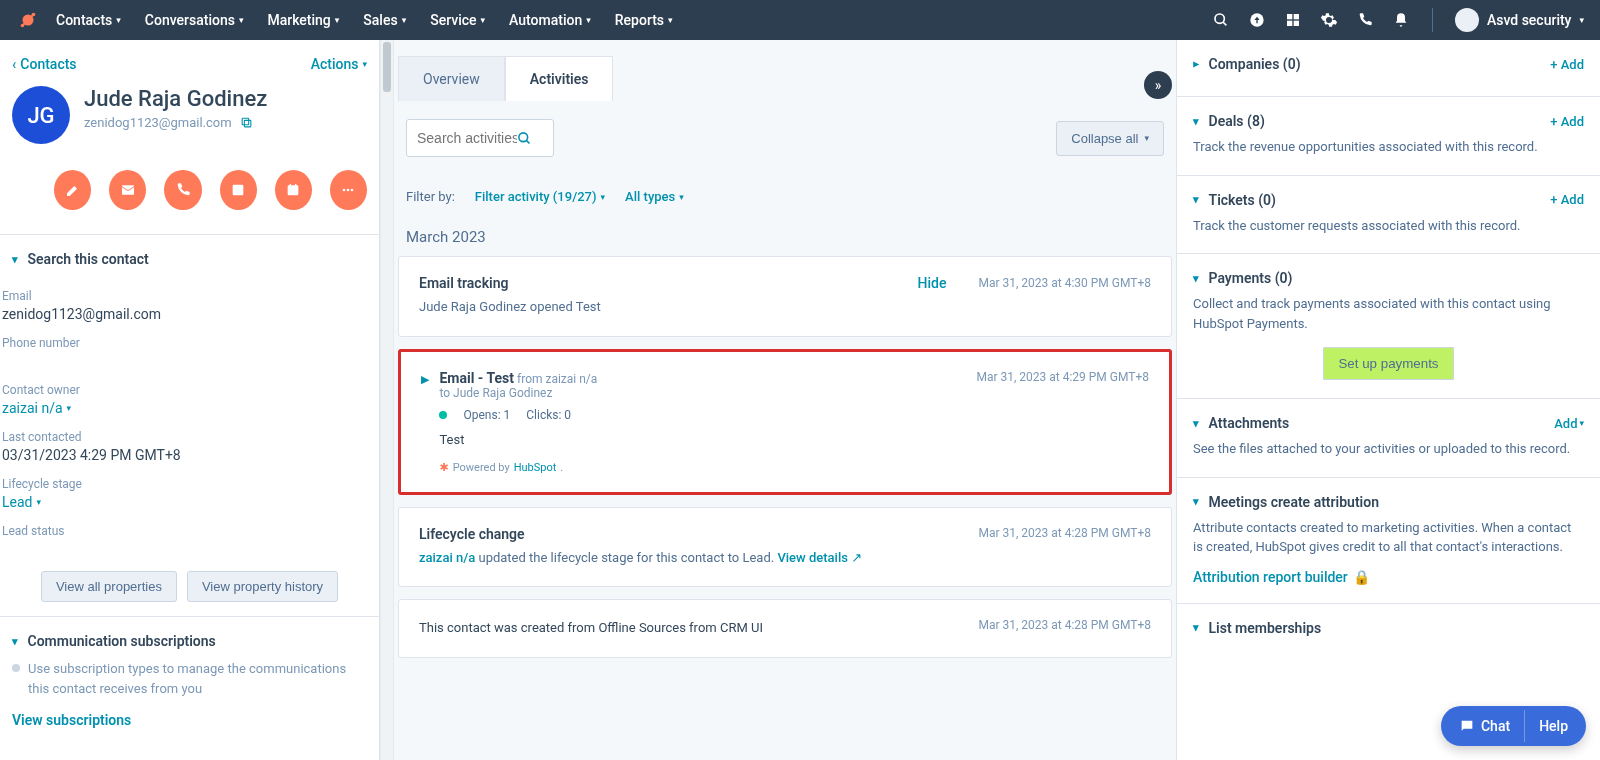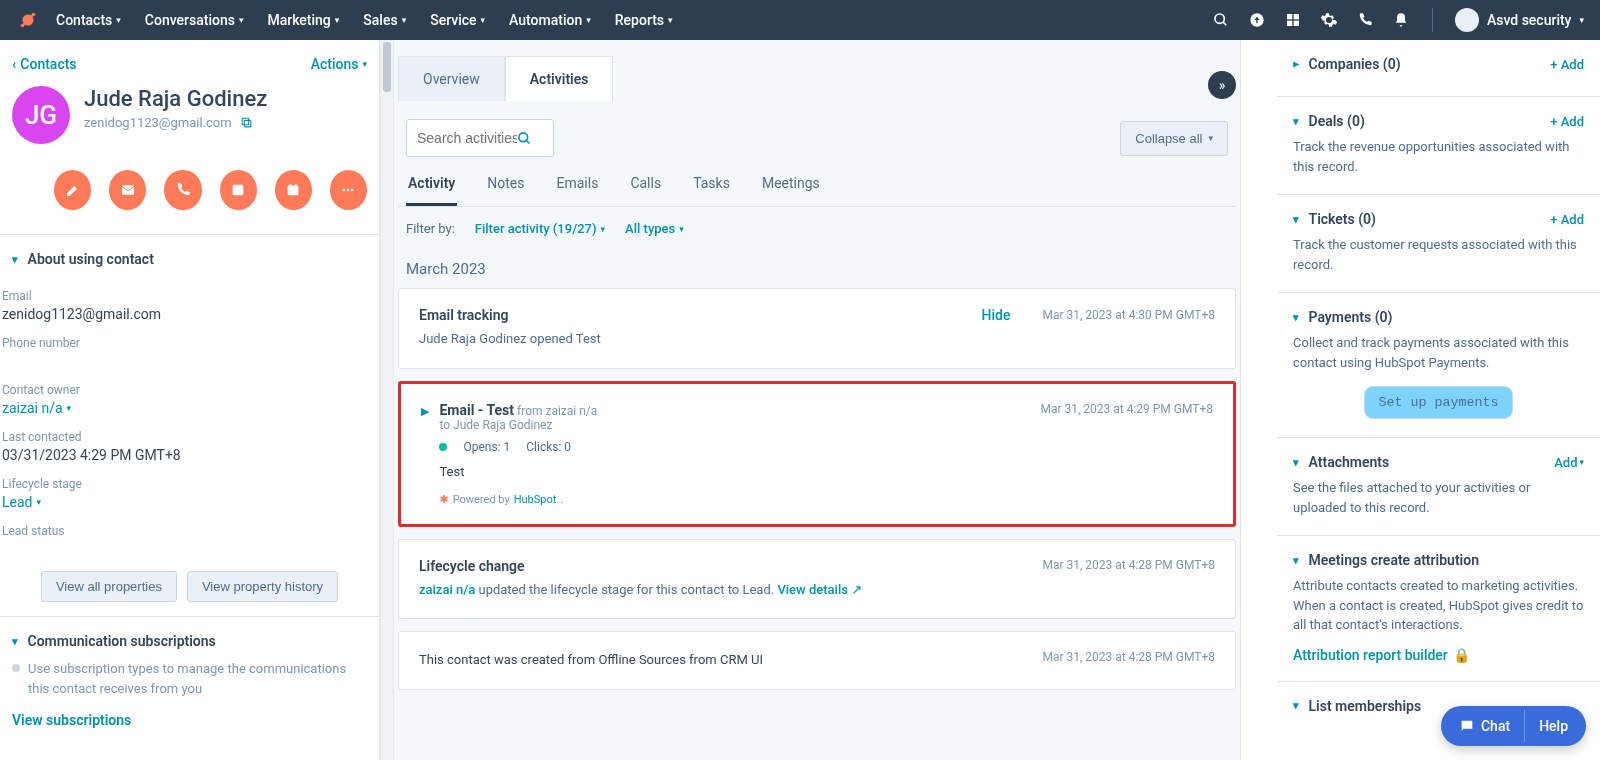--- a/index.html
+++ b/index.html
@@ -16,28 +16,28 @@
 .topnav .divider { width: 1px; height: 24px; background: #516f90; margin: 0 4px; }
 .topnav .account { display: flex; align-items: center; gap: 8px; cursor:pointer;}
 .topnav .avatar-sm { width: 24px; height: 24px; border-radius: 50%; background: #eaf0f6; }
 
 
 .layout { display: flex; height: calc(100vh - 40px); }
 .left-panel { width: 380px; background: #fff; border-right: 1px solid #dfe3eb; overflow-y: auto; padding-bottom: 20px;}
 .scrollbar-track { width: 14px; background: #f0f3f5; border-left:1px solid #e5eaef; border-right:1px solid #e5eaef;}
 .scrollbar-thumb { background:#c1c9d0; border-radius:3px; height:50px; margin:2px; }
 .center-panel { flex: 1; overflow-y: auto; padding: 0 4px; }
-.right-panel { width: 360px; background: #fff; border-left: 1px solid #dfe3eb; overflow-y: auto; padding-left: 36px; }
+.right-panel { width: 424px; background: #fff; border-left: 1px solid #dfe3eb; overflow-y: auto; }
 
 
 .back-row { display: flex; justify-content: space-between; align-items: center; padding: 16px 12px 10px; }
 .back-link { color: #0091ae; font-weight: 500; display: flex; align-items: center; gap: 4px; cursor:pointer;}
 .actions-dd { color: #0091ae; font-weight: 500; display: flex; align-items: center; gap: 4px; cursor:pointer;}
 .contact-header { display: flex; gap: 14px; padding: 4px 12px 8px; align-items: flex-start; }
-.avatar-lg { width: 58px; height: 58px; border-radius: 50%; background: #d946ef; color: #fff; display: flex; align-items: center; justify-content: center; font-size: 26px; font-weight: 500; }
+.avatar-lg { width: 58px; height: 58px; border-radius: 50%; background: #1d4ed8; color: #fff; display: flex; align-items: center; justify-content: center; font-size: 22px; font-weight: 500; }
 .contact-name { font-size: 22px; font-weight: 500; color: #33475b; margin-bottom: 4px;}
 .contact-email { color: #7c98b6; font-size: 13px; display: flex; align-items: center; gap: 8px; }
 .action-row { display: flex; gap: 18px; padding: 18px 12px 24px; justify-content: flex-start; padding-left: 54px;}
 .action-btn { width: 40px; height: 40px; border-radius: 50%; background: #ff7a59; display: flex; align-items: center; justify-content: center; color: #fff; cursor: pointer; }
 .section-hdr { display: flex; align-items: center; gap: 10px; padding: 16px 12px 10px; border-top: 1px solid #dfe3eb; color: #33475b; font-weight: 600; cursor:pointer;}
 .section-hdr .chev { color: #0091ae; font-size: 11px; }
 .prop-list { padding: 0 2px; margin-top: 12px; }
 .prop { margin-bottom: 14px; }
 .prop-label { font-size: 12px; color: #7c98b6; margin-bottom: 3px; }
 .prop-val { font-size: 14px; color: #33475b; }
@@ -76,21 +76,21 @@
 .powered { color:#7c98b6; font-size:11px; display:flex; align-items:center; gap:4px; margin-top:10px;}
 .hs-link { color:#0091ae; }
 
 
 .rp-sec { border-bottom: 1px solid #dfe3eb; padding: 16px 16px 18px; }
 .rp-hdr { display: flex; justify-content: space-between; align-items: center; margin-bottom: 6px;}
 .rp-title { font-weight: 600; font-size: 14px; display:flex; align-items:center; gap:10px; cursor:pointer;}
 .rp-title .chev { color: #0091ae; font-size:11px;}
 .rp-add { color: #0091ae; font-size: 13px; font-weight: 500; cursor:pointer; display:flex; align-items:center; gap:2px;}
 .rp-desc { color: #506e91; font-size: 13px; line-height:1.5; margin-top: 8px;}
-.rp-btn { background: #7dd3fc; border: 1px solid #cbd6e2; color: #506e91; padding: 8px 14px; border-radius: 9px; cursor:pointer; display:block; margin:14px auto 0;font-family:Liberation Mono, monospace; }
+.rp-btn { background: #bef264; border: 1px solid #cbd6e2; color: #506e91; padding: 8px 14px; border-radius: 1px; cursor:pointer; display:block; margin:14px auto 0; }
 .rp-link { color: #0091ae; font-weight: 500; cursor:pointer; display:inline-flex; align-items:center; gap:6px;}
 
 
 .chat-widget { position: fixed; bottom: 14px; right: 14px; background: #3a6bdb; color: #fff; border-radius: 24px; display: flex; align-items: center; padding: 4px; gap: 0; box-shadow: 0 4px 12px rgba(0,0,0,.2); cursor:pointer;}
 .chat-seg { padding: 8px 14px; display:flex; align-items:center; gap:6px; font-weight:500;}
 .chat-seg.help { border-left: 1px solid rgba(255,255,255,.3);}
 
 .caret { font-size: 9px; }
 svg { display:block; }
 </style>
@@ -243,21 +243,21 @@
           <svg width="16" height="16" viewBox="0 0 24 24" fill="white">
             <circle cx="6" cy="12" r="2"></circle>
             <circle cx="12" cy="12" r="2"></circle>
             <circle cx="18" cy="12" r="2"></circle>
           </svg>
         </div>
     </div>
 
     <div class="section-hdr">
       <span class="chev">▾</span>
-        <span>About using contact</span>
+        <span>Search this contact</span>
     </div>
     <div class="prop-list">
       <div class="prop">
           <div class="prop-label">Email</div>
           <div class="prop-val">zenidog1123@gmail.com</div>
         </div>
       <div class="prop">
           <div class="prop-label">Phone number</div>
           <div class="prop-val">&nbsp;</div>
         </div>
@@ -317,28 +317,20 @@
             <svg width="15" height="15" viewBox="0 0 24 24" fill="none" stroke="currentColor" stroke-width="2.5">
               <circle cx="10" cy="10" r="7"></circle>
               <line x1="20" y1="20" x2="15" y2="15"></line>
             </svg>
           </span>
       </div>
       <button class="collapse-btn">
           <span>Collapse all</span>
           <span class="caret">▾</span>
         </button>
-    </div>
-    <div class="sub-tabs">
-      <div class="sub-tab active">Activity</div>
-      <div class="sub-tab">Notes</div>
-      <div class="sub-tab">Emails</div>
-      <div class="sub-tab">Calls</div>
-      <div class="sub-tab">Tasks</div>
-      <div class="sub-tab">Meetings</div>
     </div>
     <div class="filter-row">
       <span>Filter by:</span>
       <span class="filter-link">
           <span>Filter activity (19/27)</span>
           <span class="caret">▾</span>
         </span>
       <span class="filter-link">
           <span>All types</span>
           <span class="caret">▾</span>
@@ -411,21 +403,21 @@
             <span class="chev" style="transform:rotate(-90deg);display:inline-block;">▾</span>
             <span>Companies (0)</span>
           </div>
         <a class="rp-add">+ Add</a>
       </div>
     </div>
     <div class="rp-sec">
       <div class="rp-hdr">
         <div class="rp-title">
             <span class="chev">▾</span>
-            <span>Deals (0)</span>
+            <span>Deals (8)</span>
           </div>
         <a class="rp-add">+ Add</a>
       </div>
       <div class="rp-desc">Track the revenue opportunities associated with this record.</div>
     </div>
     <div class="rp-sec">
       <div class="rp-hdr">
         <div class="rp-title">
             <span class="chev">▾</span>
             <span>Tickets (0)</span>

